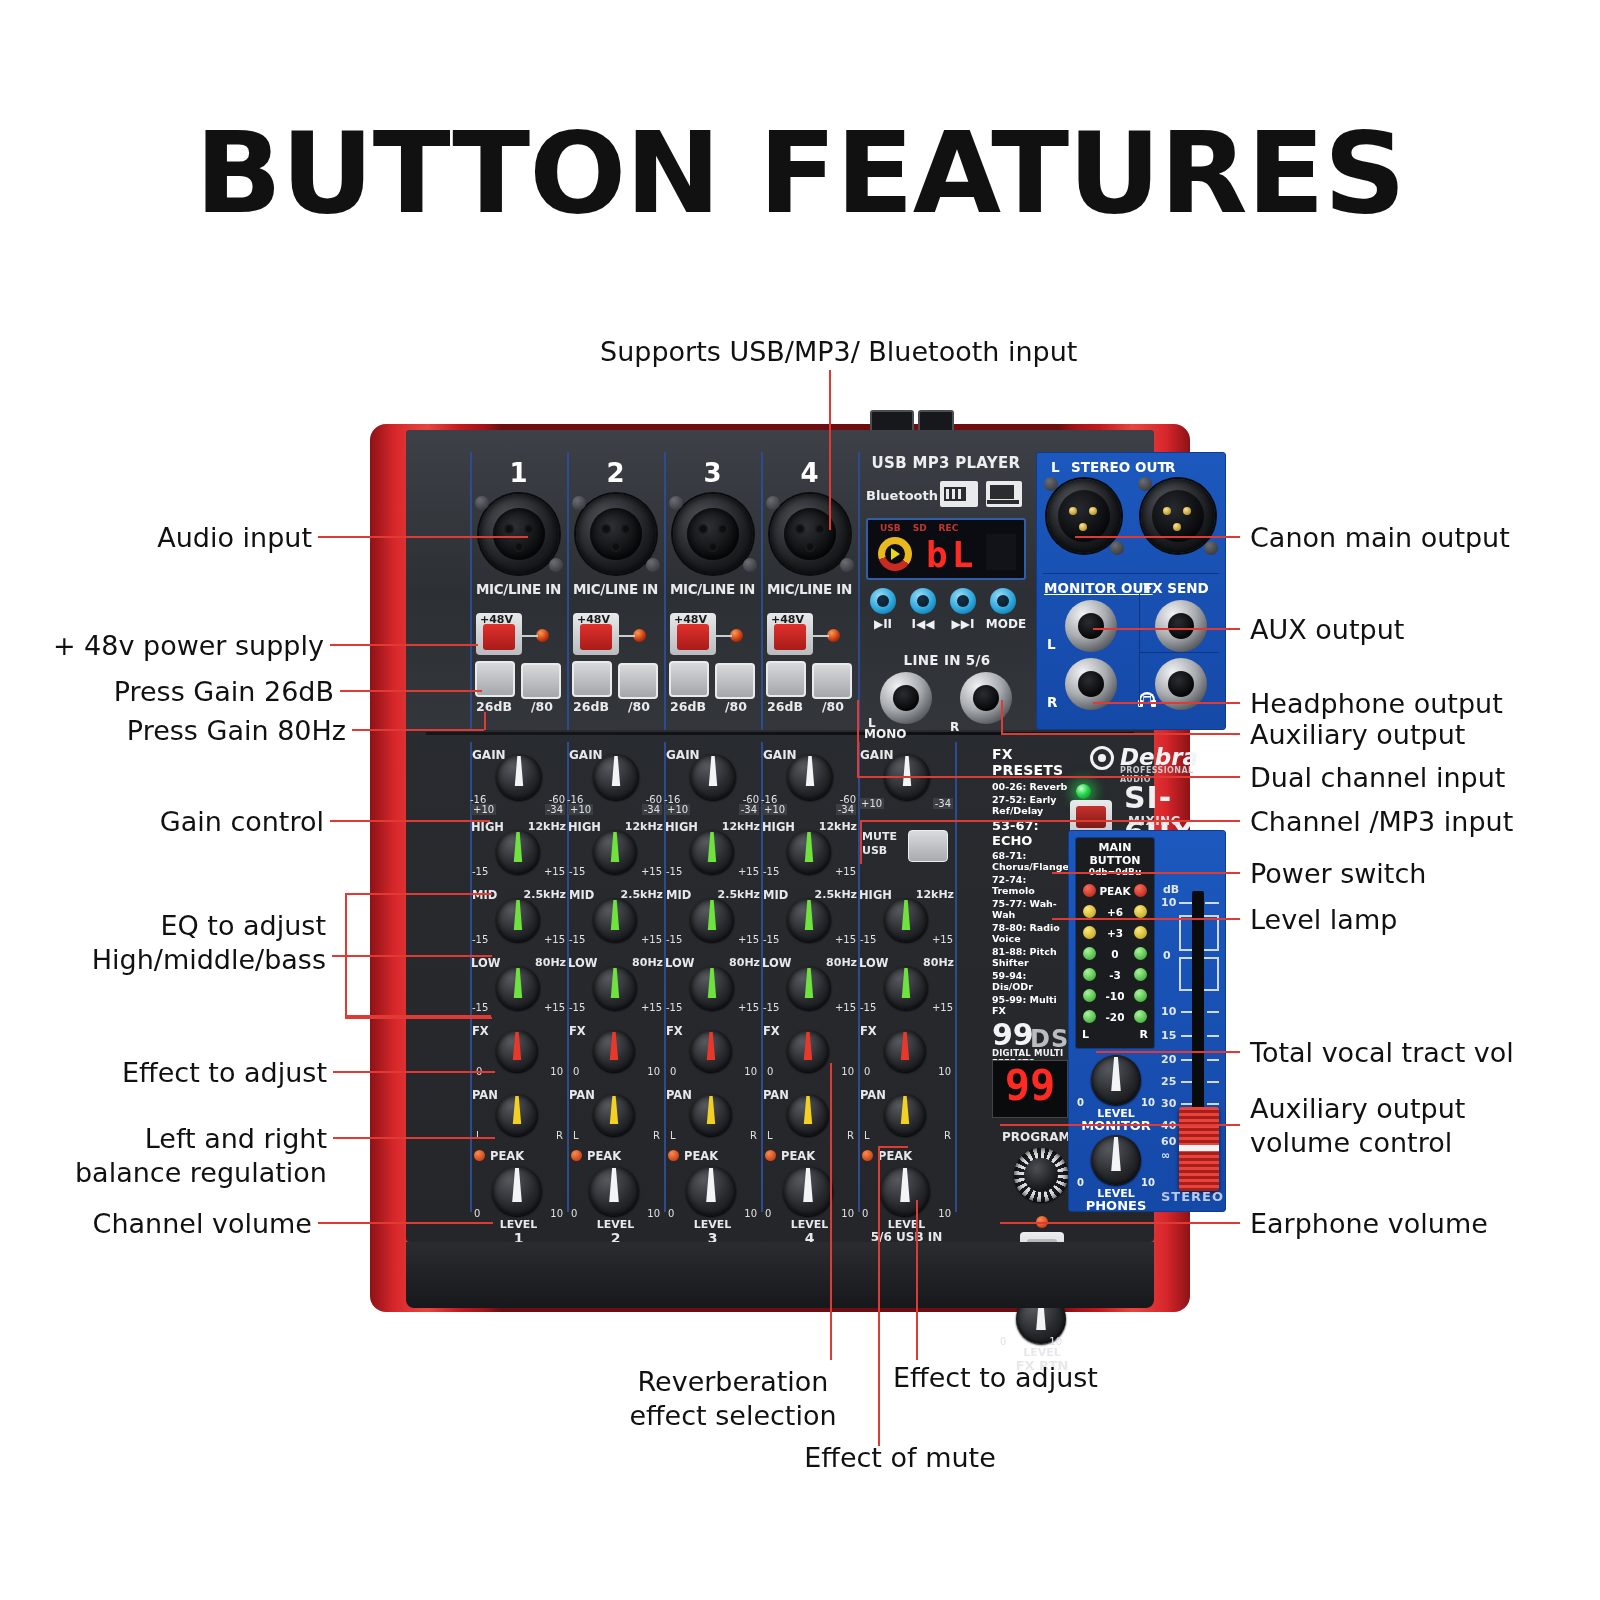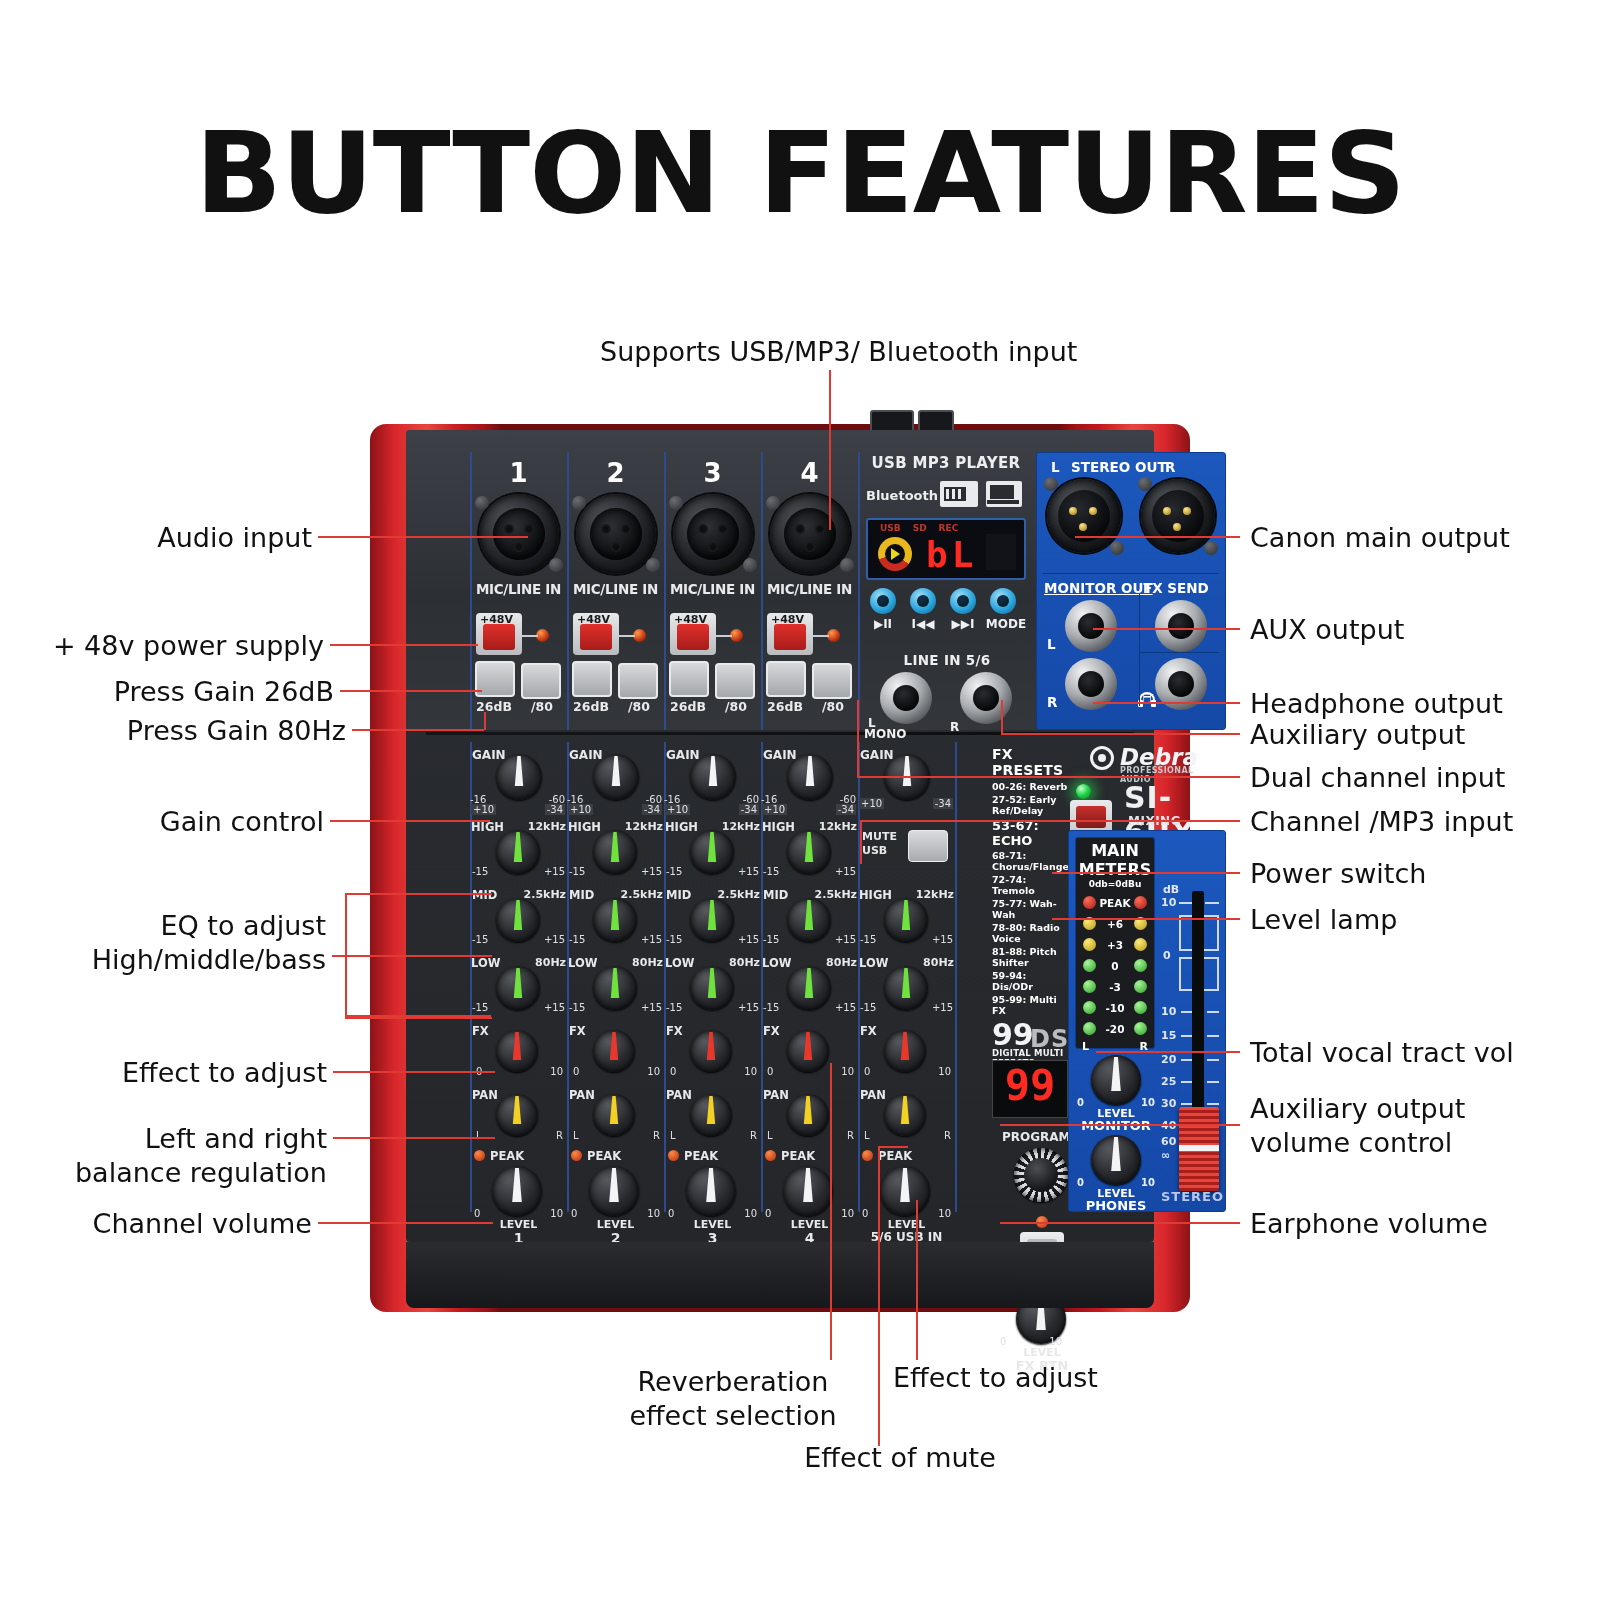--- a/index.html
+++ b/index.html
@@ -109,21 +109,21 @@
          clip-path: polygon(38% 0%, 62% 0%, 80% 100%, 20% 100%); }
   .klab { position:absolute; color:#e6e8ea; font-weight:bold; font-family:"DejaVu Sans", sans-serif; }
 
   
   .fxp { color:#fff; font-weight:bold; font-family:"DejaVu Sans", sans-serif; }
   .dsp99 { color:#f2f3f5; font-weight:bold; font-family:"DejaVu Sans", sans-serif; }
   .dspdisp { background:#0a0b0d; border:1px solid #444; }
 
   
   .mled{ width:13px; height:13px; border-radius:50%; }
-  .mlab{ color:#fff; font-size:16px; font-weight:bold; text-align:center; font-family:"DejaVu Sans", sans-serif;}
+  .mlab{ color:#fff; font-size:11px; font-weight:bold; text-align:center; font-family:"DejaVu Sans", sans-serif;}
 
   
   .faderslot{ position:absolute; background:#0a0b0c; border-radius:2px; }
   .faderknob{ position:absolute; background:repeating-linear-gradient(180deg,#e8433c 0 3px,#a81f1a 3px 6px);
               border-radius:3px; box-shadow:0 2px 4px rgba(0,0,0,.6); }
   .faderline{ position:absolute; background:#f2f3f5; height:6px; }
   .scale{ position:absolute; color:#dfe6f5; font-size:11px; font-weight:bold; font-family:"DejaVu Sans", sans-serif; }
   .tick{ position:absolute; background:#cfd9ee; height:2px; }
 
   .powerbtn{ width:42px; height:52px; background:linear-gradient(180deg,#e9eaec,#b5b8bc);
@@ -788,21 +788,21 @@
         </div>
         <div style="position:absolute; left:56px; top:2px; color:#eef0f2; font-size:30px; font-weight:bold; letter-spacing:1px;">SI-6UX</div>
         <div style="position:absolute; left:60px; top:36px; color:#dfe1e4; font-size:12px; font-weight:bold; letter-spacing:.5px;">MIXING CONSOLE</div>
       </div>
     </div>
 
     <div class="bluebox" style="position:absolute; left:662px; top:400px; width:158px; height:382px; border-radius:3px;">
 
       <div style="position:absolute; left:6px; top:6px; width:80px; height:212px; background:#1a1c20; border:1px solid #0d3b8f; border-radius:3px;">
         <div class="mlab" style="margin-top:3px;">MAIN</div>
-        <div class="mlab">METERS</div>
+        <div class="mlab">BUTTON</div>
         <div class="mlab" style="font-size:9px;">0db=0dBu</div>
         <div style="position:relative; margin-top:4px;">
           <div style="position:relative; height:21px;">
             <div class="mled" style="position:absolute; left:7px; top:3px; background:radial-gradient(circle at 35% 30%,#ff6a5a,#a31d12);"></div>
             <div class="mlab" style="position:absolute; left:0; right:0; top:4px; font-size:10.5px;">PEAK</div>
             <div class="mled" style="position:absolute; right:7px; top:3px; background:radial-gradient(circle at 35% 30%,#ff6a5a,#a31d12);"></div>
           </div>
           <div style="position:relative; height:21px;">
             <div class="mled" style="position:absolute; left:7px; top:3px; background:radial-gradient(circle at 35% 30%,#ffe97a,#b49a10);"></div>
             <div class="mlab" style="position:absolute; left:0; right:0; top:4px; font-size:10.5px;">+6</div>

